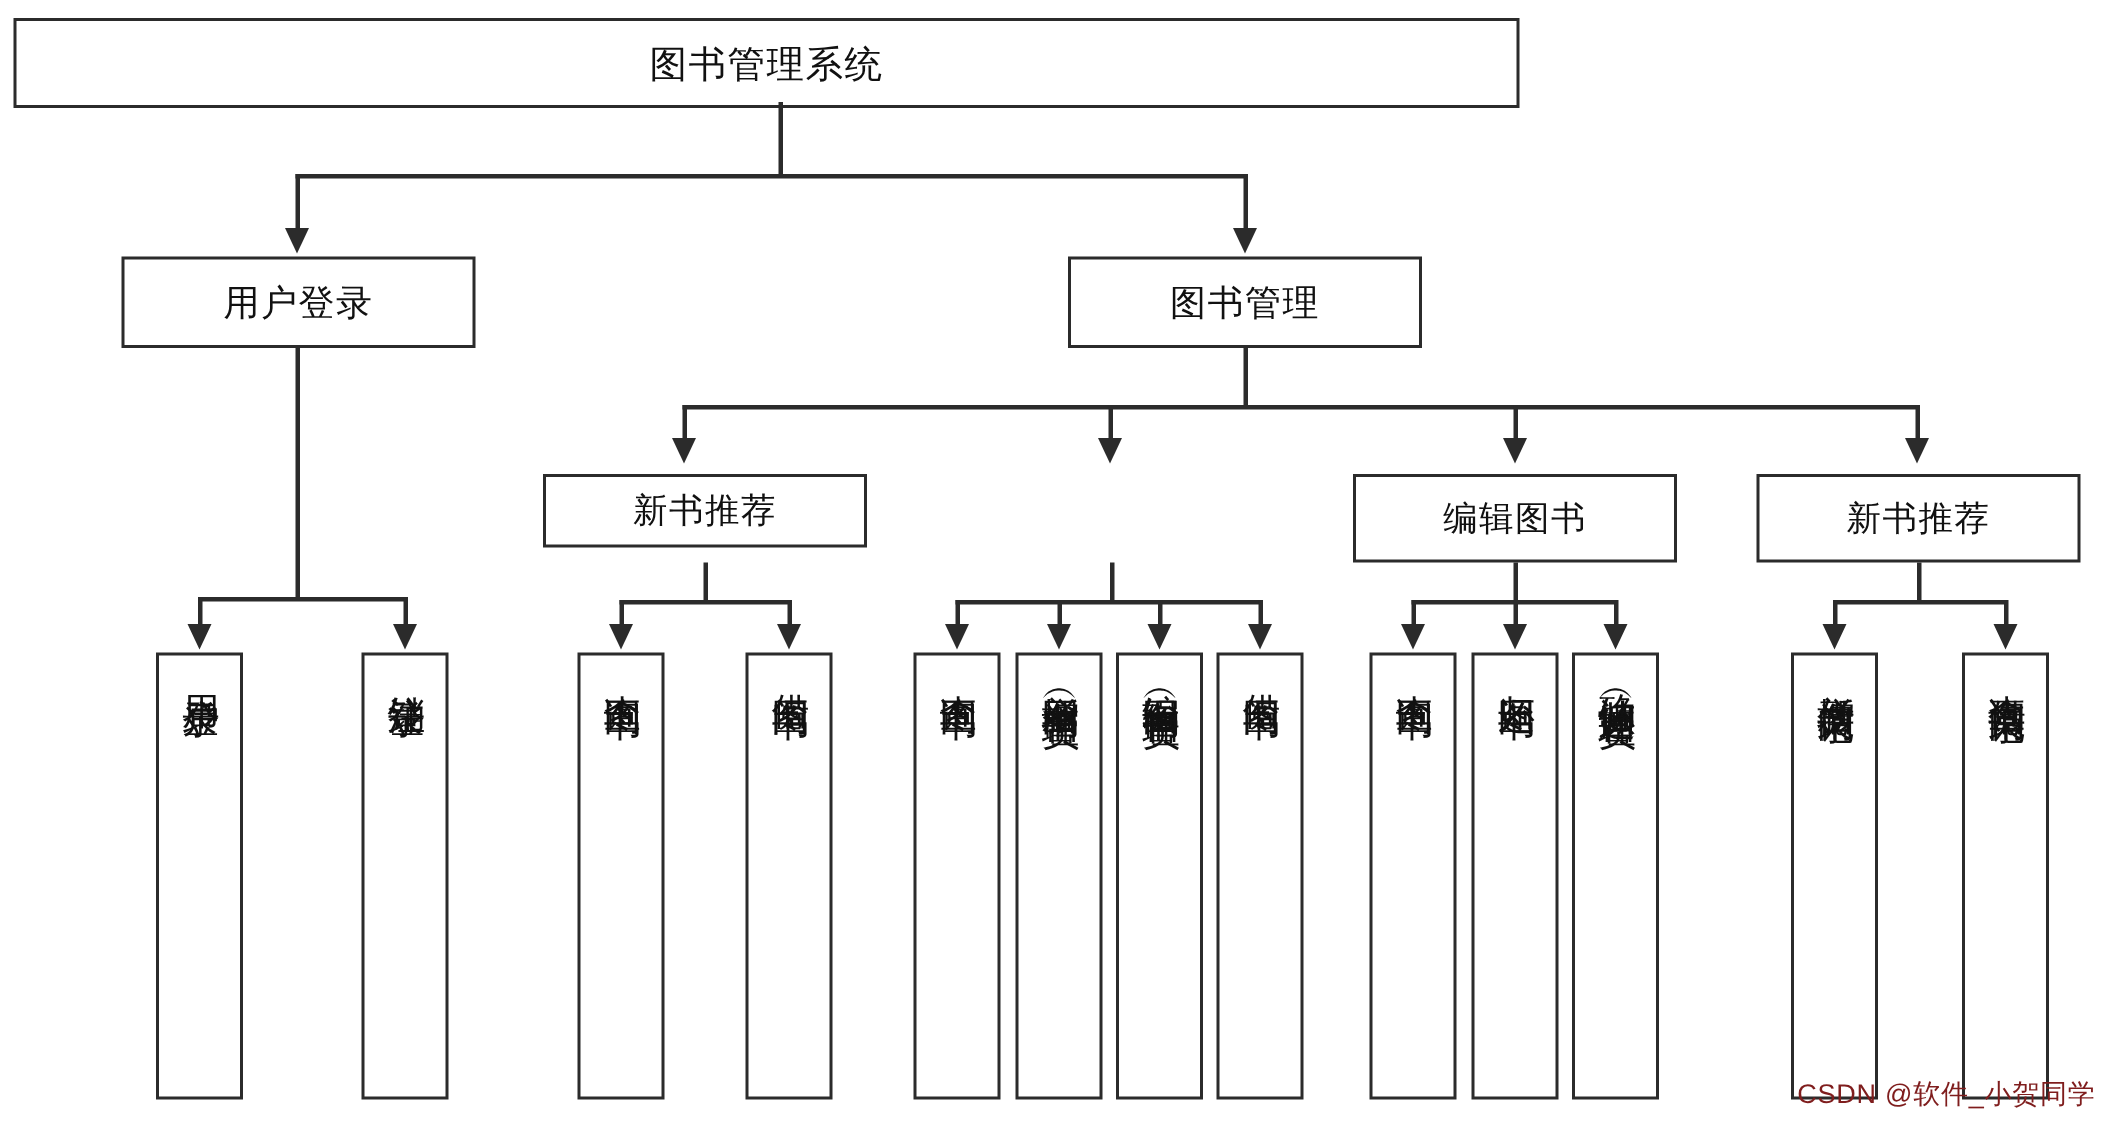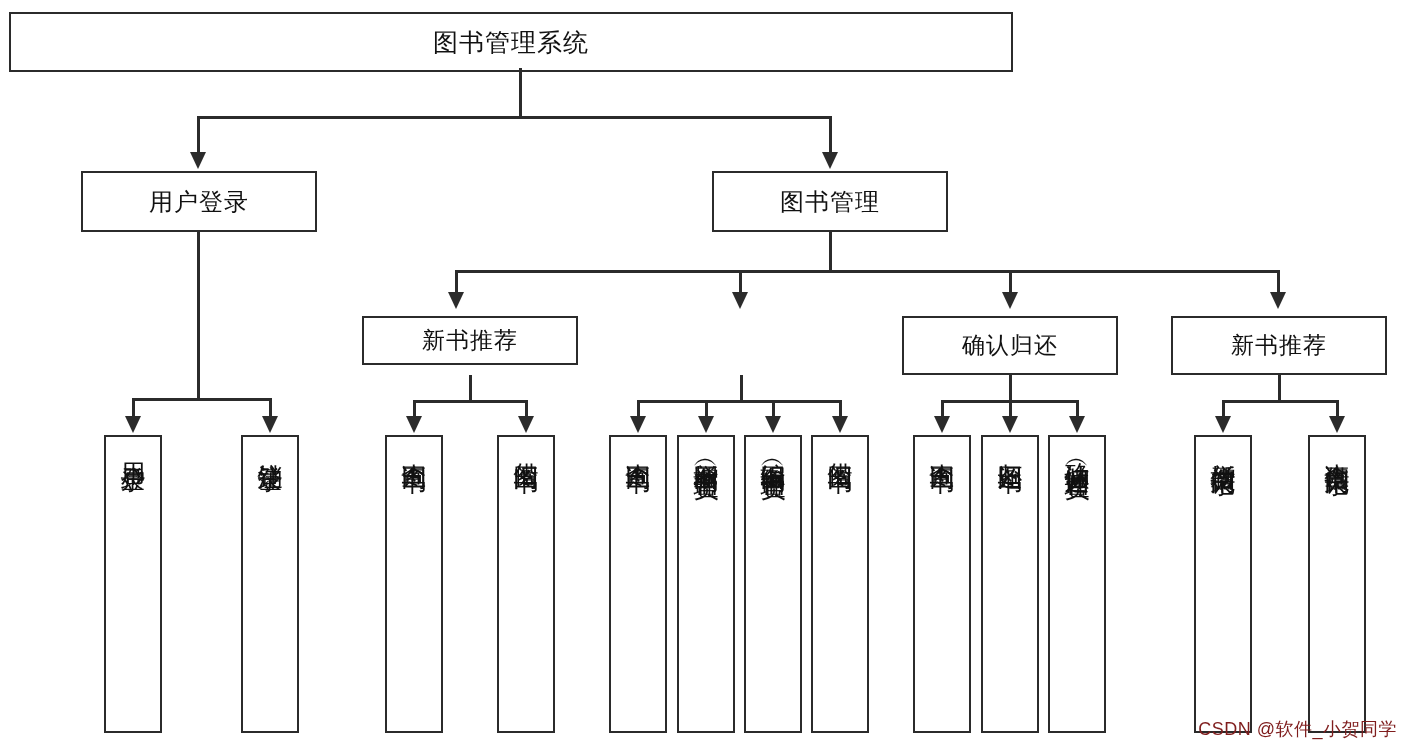--- a/index.html
+++ b/index.html
@@ -127,21 +127,21 @@
   <div class="arrow" style="left:732px; top:292px;"></div>
   <div class="vline" style="left:1009px; top:270px; height:24px;"></div>
   <div class="arrow" style="left:1002px; top:292px;"></div>
   <div class="vline" style="left:1277px; top:270px; height:24px;"></div>
   <div class="arrow" style="left:1270px; top:292px;"></div>
 
   <div class="box lvl3" style="left:362px; top:316px; width:216px; height:49px;">
     <span>新书推荐</span>
   </div>
   <div class="box lvl3" style="left:902px; top:316px; width:216px; height:59px;">
-    <span>确认归还</span>
+    <span>编辑图书</span>
   </div>
   <div class="box lvl3" style="left:1171px; top:316px; width:216px; height:59px;">
     <span>新书推荐</span>
   </div>
 
   <div class="vline" style="left:469px; top:375px; height:27px;"></div>
   <div class="hline" style="left:413px; top:400px; width:114px;"></div>
   <div class="vline" style="left:413px; top:400px; height:18px;"></div>
   <div class="arrow" style="left:406px; top:416px;"></div>
   <div class="vline" style="left:525px; top:400px; height:18px;"></div>

